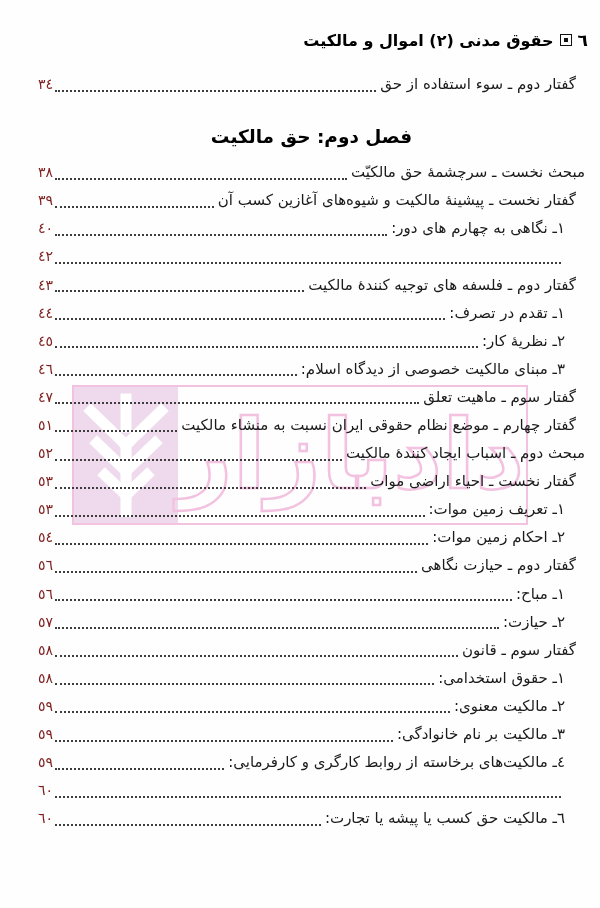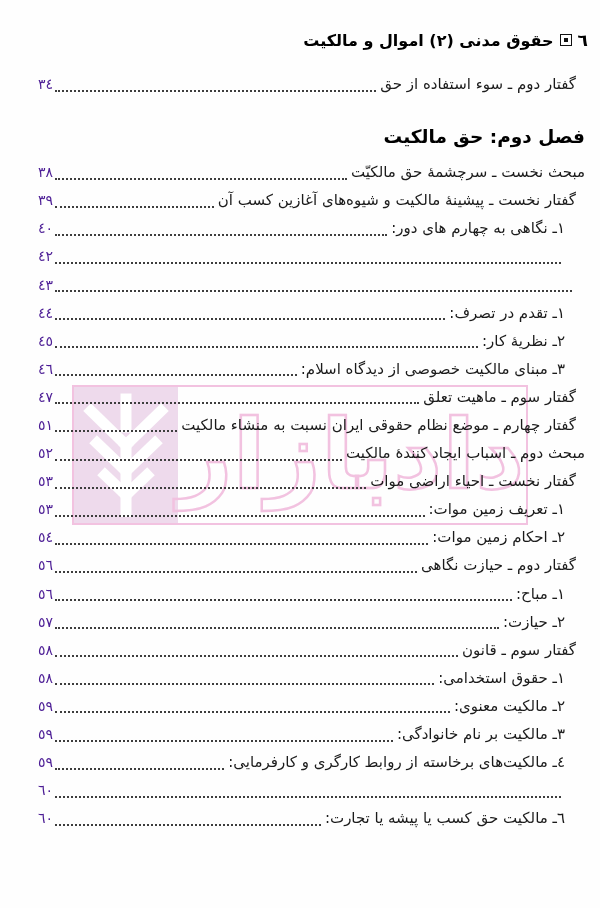--- a/index.html
+++ b/index.html
@@ -39,23 +39,23 @@
   
   .toc { position:absolute; top:70px; right:15px; left:38px; z-index:1; }
   .row { display:flex; direction:rtl; align-items:center; height:28.1px; font-size:15px; }
   .row.lvl1 { padding-right:9px; }
   .row.lvl2 { padding-right:20px; }
   .title { white-space:nowrap; flex:0 0 auto; }
   .leader {
     flex:1 1 auto; min-width:10px; height:9px; margin:0 4px 0 2px;
     border-bottom:2px dotted #3d3d3d; transform:translateY(2px);
   }
-  .num { flex:0 0 auto; font-size:14px; letter-spacing:1px; color:#4c1d95; }
+  .num { flex:0 0 auto; font-size:14px; letter-spacing:1px; color:#7f1d1d; }
   .chapter-heading {
-    font-size:18.5px; font-weight:bold; color:#000;
+    text-align:center; font-size:18.5px; font-weight:bold; color:#000;
     margin:24px 0 6px 0; height:30px; line-height:30px;
   }
 </style>
 </head>
 <body>
 
 <div class="page">
 
   <div class="watermark">
     <div class="wm-square">
@@ -101,20 +101,21 @@
       <div class="row lvl2">
         <span class="title">١ـ نگاهی به چهارم های دور:</span>
         <span class="leader"></span>
         <span class="num">٤٠</span>
       </div>
       <div class="row lvl2">
         <span class="leader"></span>
         <span class="num">٤٢</span>
       </div>
       <div class="row lvl1">
+        <span class="title">گفتار دوم ـ فلسفه های توجیه کنندهٔ مالکیت</span>
         <span class="leader"></span>
         <span class="num">٤٣</span>
       </div>
       <div class="row lvl2">
         <span class="title">١ـ تقدم در تصرف:</span>
         <span class="leader"></span>
         <span class="num">٤٤</span>
       </div>
       <div class="row lvl2">
         <span class="title">٢ـ نظریهٔ کار:</span>

